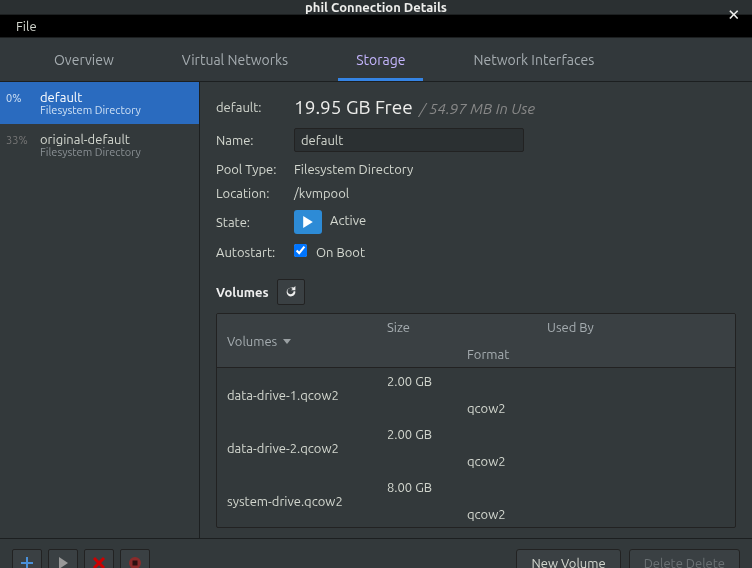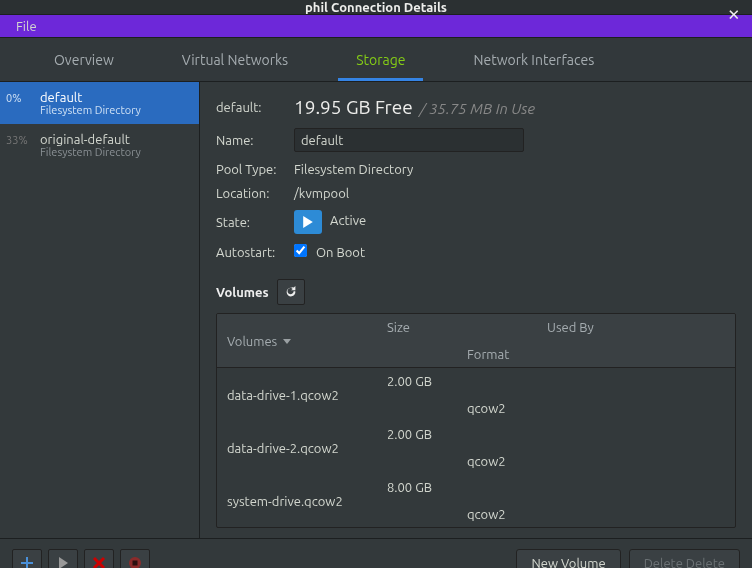--- a/index.html
+++ b/index.html
@@ -2,26 +2,26 @@
 <html><head>
 <meta charset="utf-8">
 <style>
 * { margin: 0; padding: 0; box-sizing: border-box; font-family: "Segoe UI", Ubuntu, Cantarell, sans-serif; }
 body { background: #2e3436; color: #d3d7cf; font-size: 13px; width: 752px; height: 568px; overflow: hidden; display: flex; flex-direction: column; }
 
 .titlebar { background: #2b3032; height: 30px; display: flex; align-items: center; justify-content: center; position: relative; border-bottom: 1px solid #1c1f20; }
 .titlebar .title { color: #eeeeec; font-weight: 600; font-size: 13px; }
 .titlebar .close { position: absolute; right: 12px; top: 6px; color: #eeeeec; font-size: 15px; cursor: pointer; }
 
-.menubar { background: #6d28d9; height: 26px; display: flex; align-items: center; padding: 0 10px; border-bottom: 1px solid #1c1f20; }
+.menubar { background: #000000; height: 26px; display: flex; align-items: center; padding: 0 10px; border-bottom: 1px solid #1c1f20; }
 .menubar .menuitem { color: #d3d7cf; padding: 4px 6px; cursor: pointer; font-size: 13px; }
 
 .tabs { display: flex; border-bottom: 1px solid #1c1f20; background: #32383b; padding: 0 36px; }
 .tab { padding: 14px 18px 10px 18px; color: #a5acb0; cursor: pointer; font-size: 14px; border-bottom: 3px solid transparent; margin-right: 32px; }
-.tab.active { color: #84cc16; border-bottom: 3px solid #3584e4; }
+.tab.active { color: #c4b5fd; border-bottom: 3px solid #3584e4; }
 
 .main { flex: 1; display: flex; background: #33393b; }
 
 .sidebar { width: 200px; background: #33393b; border-right: 1px solid #1c1f20; display: flex; flex-direction: column; }
 .pool-list { flex: 1; }
 .pool-item { padding: 8px 10px 8px 40px; position: relative; cursor: pointer; }
 .pool-item.selected { background: #2a6bbf; color: #fff; }
 .pool-item .usage { position: absolute; left: 6px; top: 10px; font-size: 11px; color: #777; }
 .pool-item.selected .usage { color: #cfe1f5; }
 .pool-item .pname { font-size: 13px; }
@@ -98,21 +98,21 @@
       </div>
     </div>
   </div>
 
   <div class="detail">
 
     <div class="row">
       <span class="label">default:</span>
       <span class="value">
         <span class="free">19.95 GB Free</span>
-        <span class="inuse">/ 35.75 MB In Use</span>
+        <span class="inuse">/ 54.97 MB In Use</span>
       </span>
     </div>
 
     <div class="row">
       <span class="label">Name:</span>
       <input class="text" type="text" value="default" style="">
     </div>
 
     <div class="row">
       <span class="label">Pool Type:</span>

